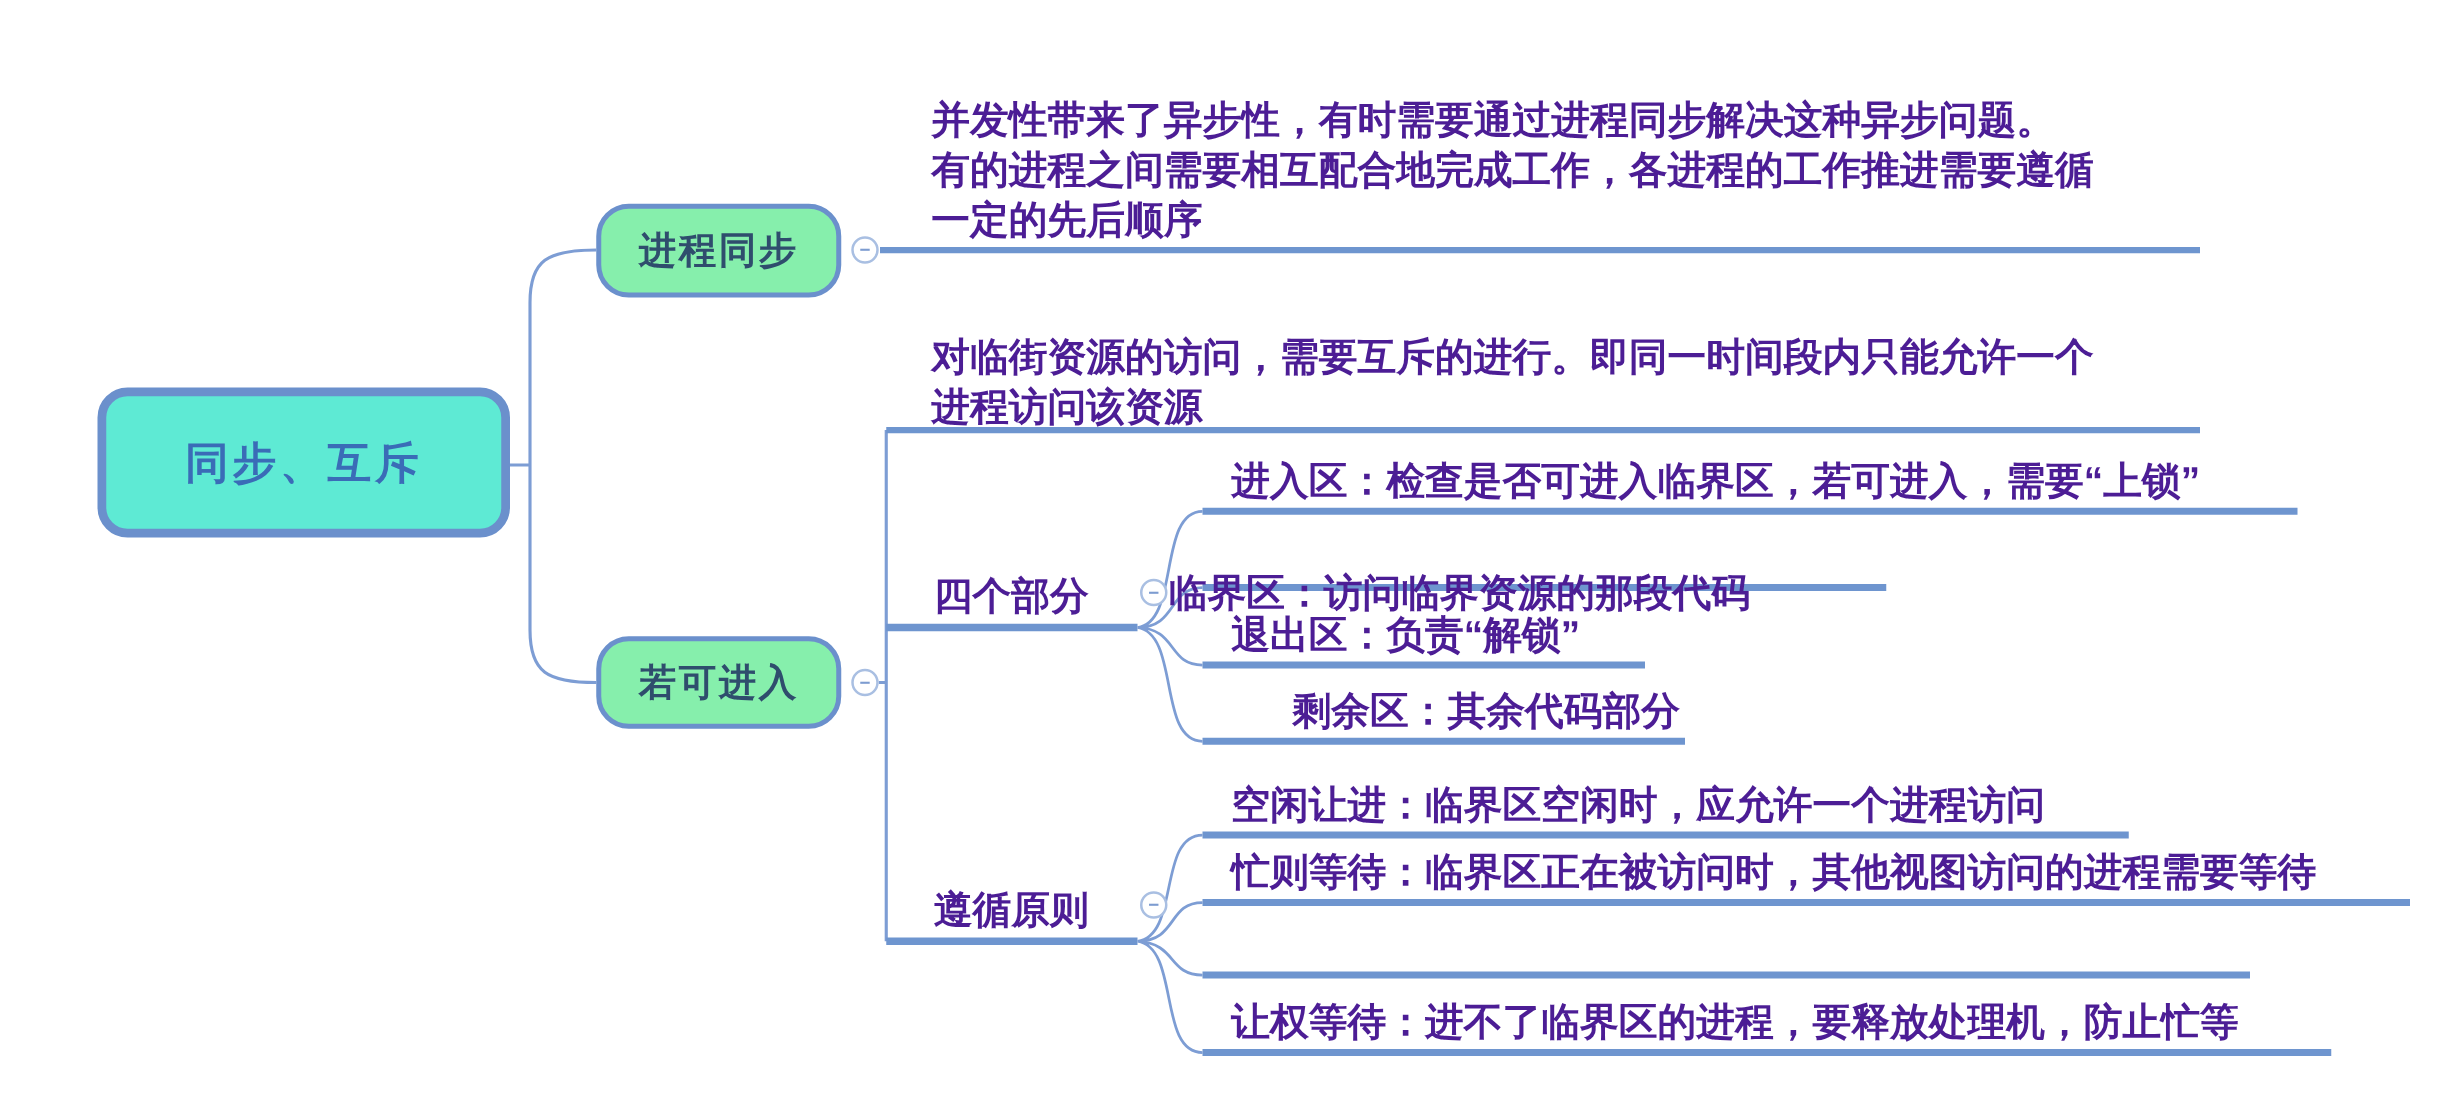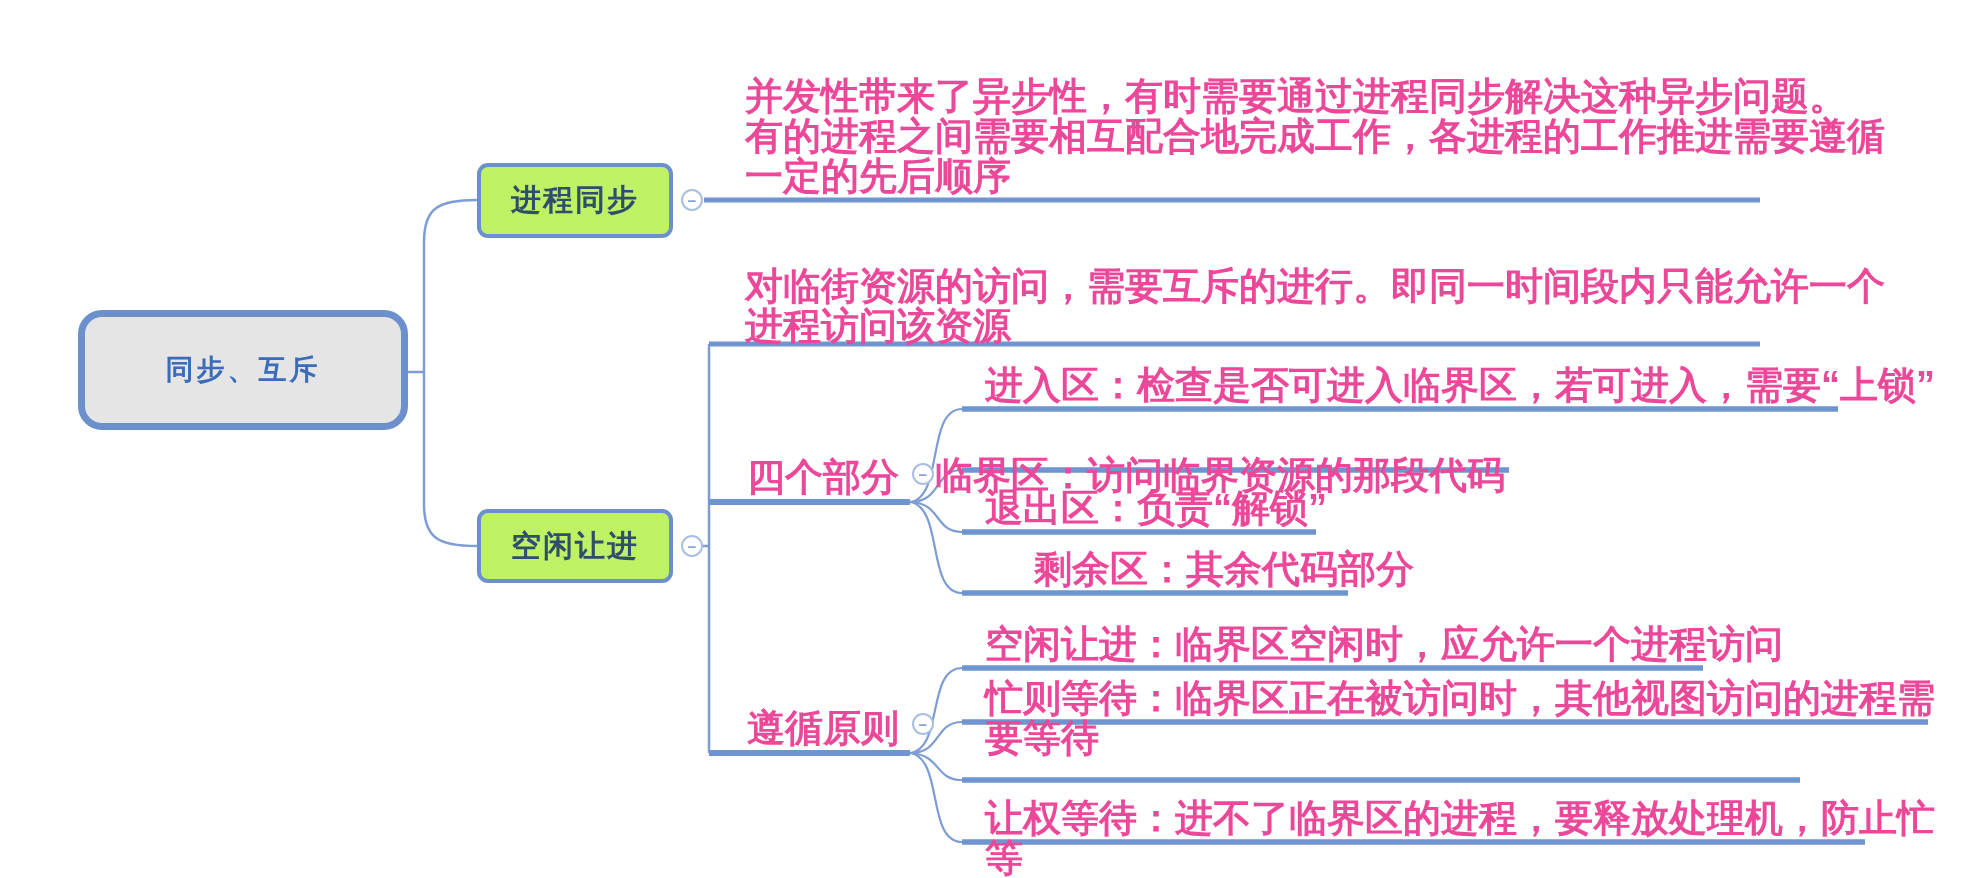--- a/index.html
+++ b/index.html
@@ -3,35 +3,35 @@
 <meta charset="utf-8">
 <style>
   html,body{margin:0;padding:0;background:#ffffff;}
   .canvas{
     position:relative;width:1970px;height:878px;background:#ffffff;overflow:hidden;
     font-family:"Liberation Sans","DejaVu Sans",sans-serif;
   }
   .layer{position:absolute;left:0;top:0;}
   .node{
     position:absolute;box-sizing:border-box;display:flex;align-items:center;justify-content:center;
-    background:#bef264;border:4px solid #6b90cc;border-radius:11px;
+    background:#86efac;border:4px solid #6b90cc;border-radius:26px;
     color:#2f4d6d;font-weight:bold;font-size:30px;letter-spacing:2px;cursor:default;
   }
   .node.root{
-    border-width:7px;border-radius:24px;background:#e5e5e5;
-    color:#3a6cb7;font-size:28px;letter-spacing:3px;
+    border-width:7px;border-radius:24px;background:#5eead4;
+    color:#3a6cb7;font-size:35px;letter-spacing:3px;
   }
   .collapse{
     position:absolute;box-sizing:border-box;width:22px;height:22px;border-radius:50%;
     background:#ffffff;border:2px solid #a9bfe2;color:#7d9cd0;
     display:flex;align-items:center;justify-content:center;
     font-size:15px;line-height:1;font-weight:bold;cursor:pointer;
   }
   .row{
-    position:absolute;color:#ec4899;font-size:38px;font-weight:600;
+    position:absolute;color:#4c1d95;font-size:31px;font-weight:600;
     line-height:40px;white-space:pre-line;cursor:default;
   }
   .row.label{font-weight:bold;}
 </style>
 </head>
 <body>
 
 <div class="canvas">
 
   <svg class="layer" width="1970" height="878" viewBox="0 0 1970 878">
@@ -62,21 +62,21 @@
     <line x1="962" y1="668" x2="1703" y2="668" stroke="#6e95cf" stroke-width="5.5"></line>
     <line x1="962" y1="722" x2="1928" y2="722" stroke="#6e95cf" stroke-width="5.5"></line>
     <line x1="962" y1="780" x2="1800" y2="780" stroke="#6e95cf" stroke-width="5.5"></line>
     <line x1="962" y1="842" x2="1865" y2="842" stroke="#6e95cf" stroke-width="5.5"></line>
   </svg>
 
   <div class="node root" style="left:78px;top:310px;width:330px;height:120px;">同步、互斥</div>
 
   <div class="node" style="left:477px;top:163px;width:196px;height:75px;">进程同步</div>
 
-  <div class="node" style="left:477px;top:509px;width:196px;height:74px;">空闲让进</div>
+  <div class="node" style="left:477px;top:509px;width:196px;height:74px;">若可进入</div>
 
   <div class="collapse" style="left:681px;top:189px;">
     <span>−</span>
   </div>
   <div class="collapse" style="left:681px;top:535px;">
     <span>−</span>
   </div>
   <div class="collapse" style="left:912px;top:463px;">
     <span>−</span>
   </div>

